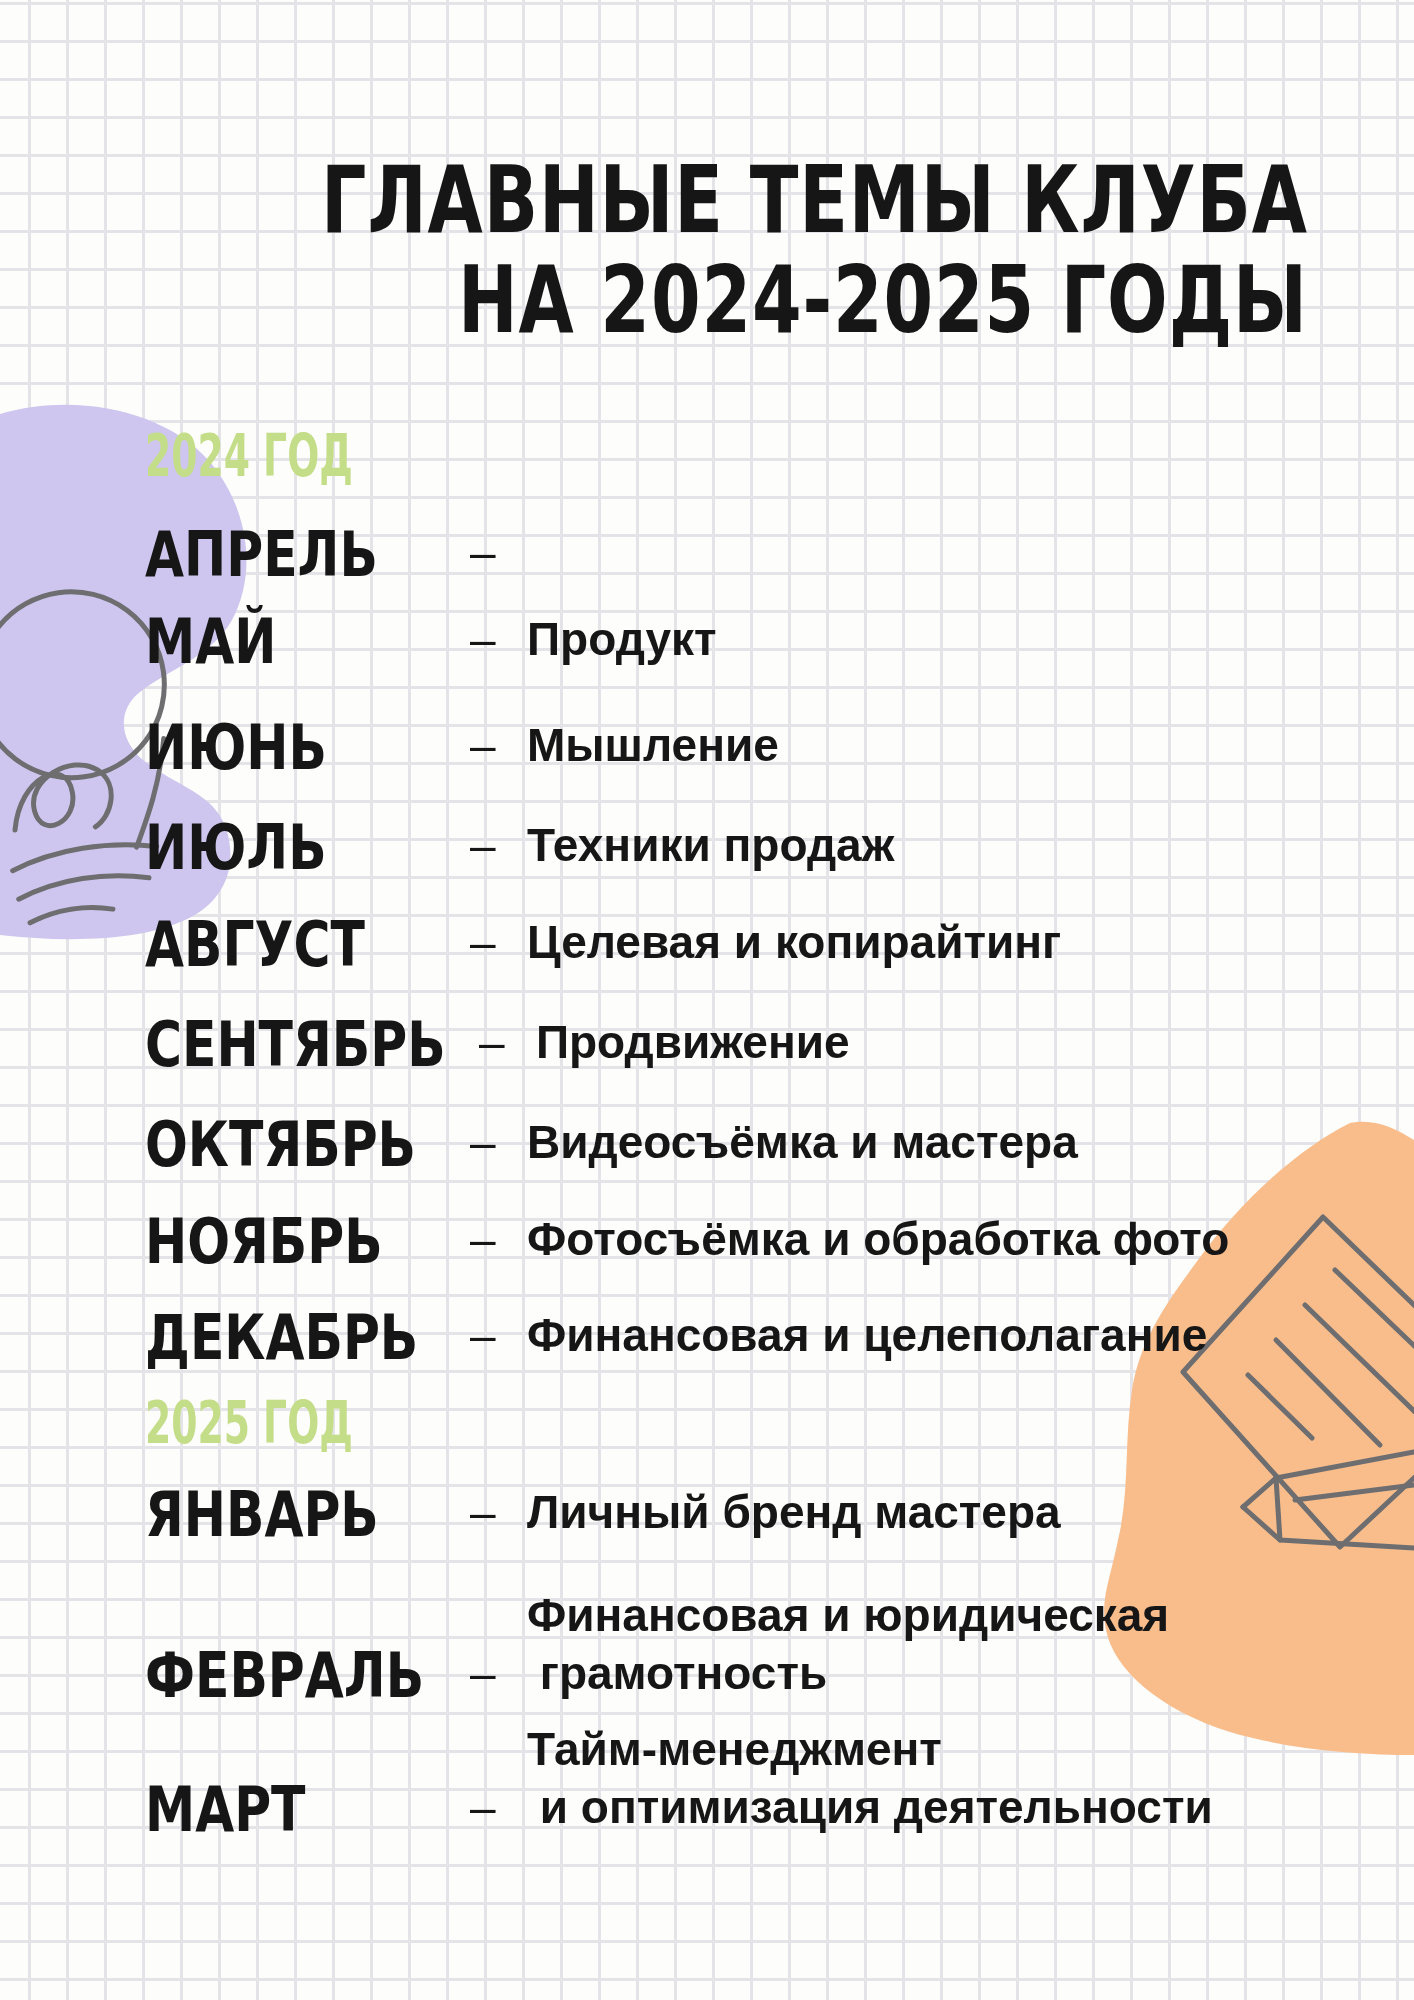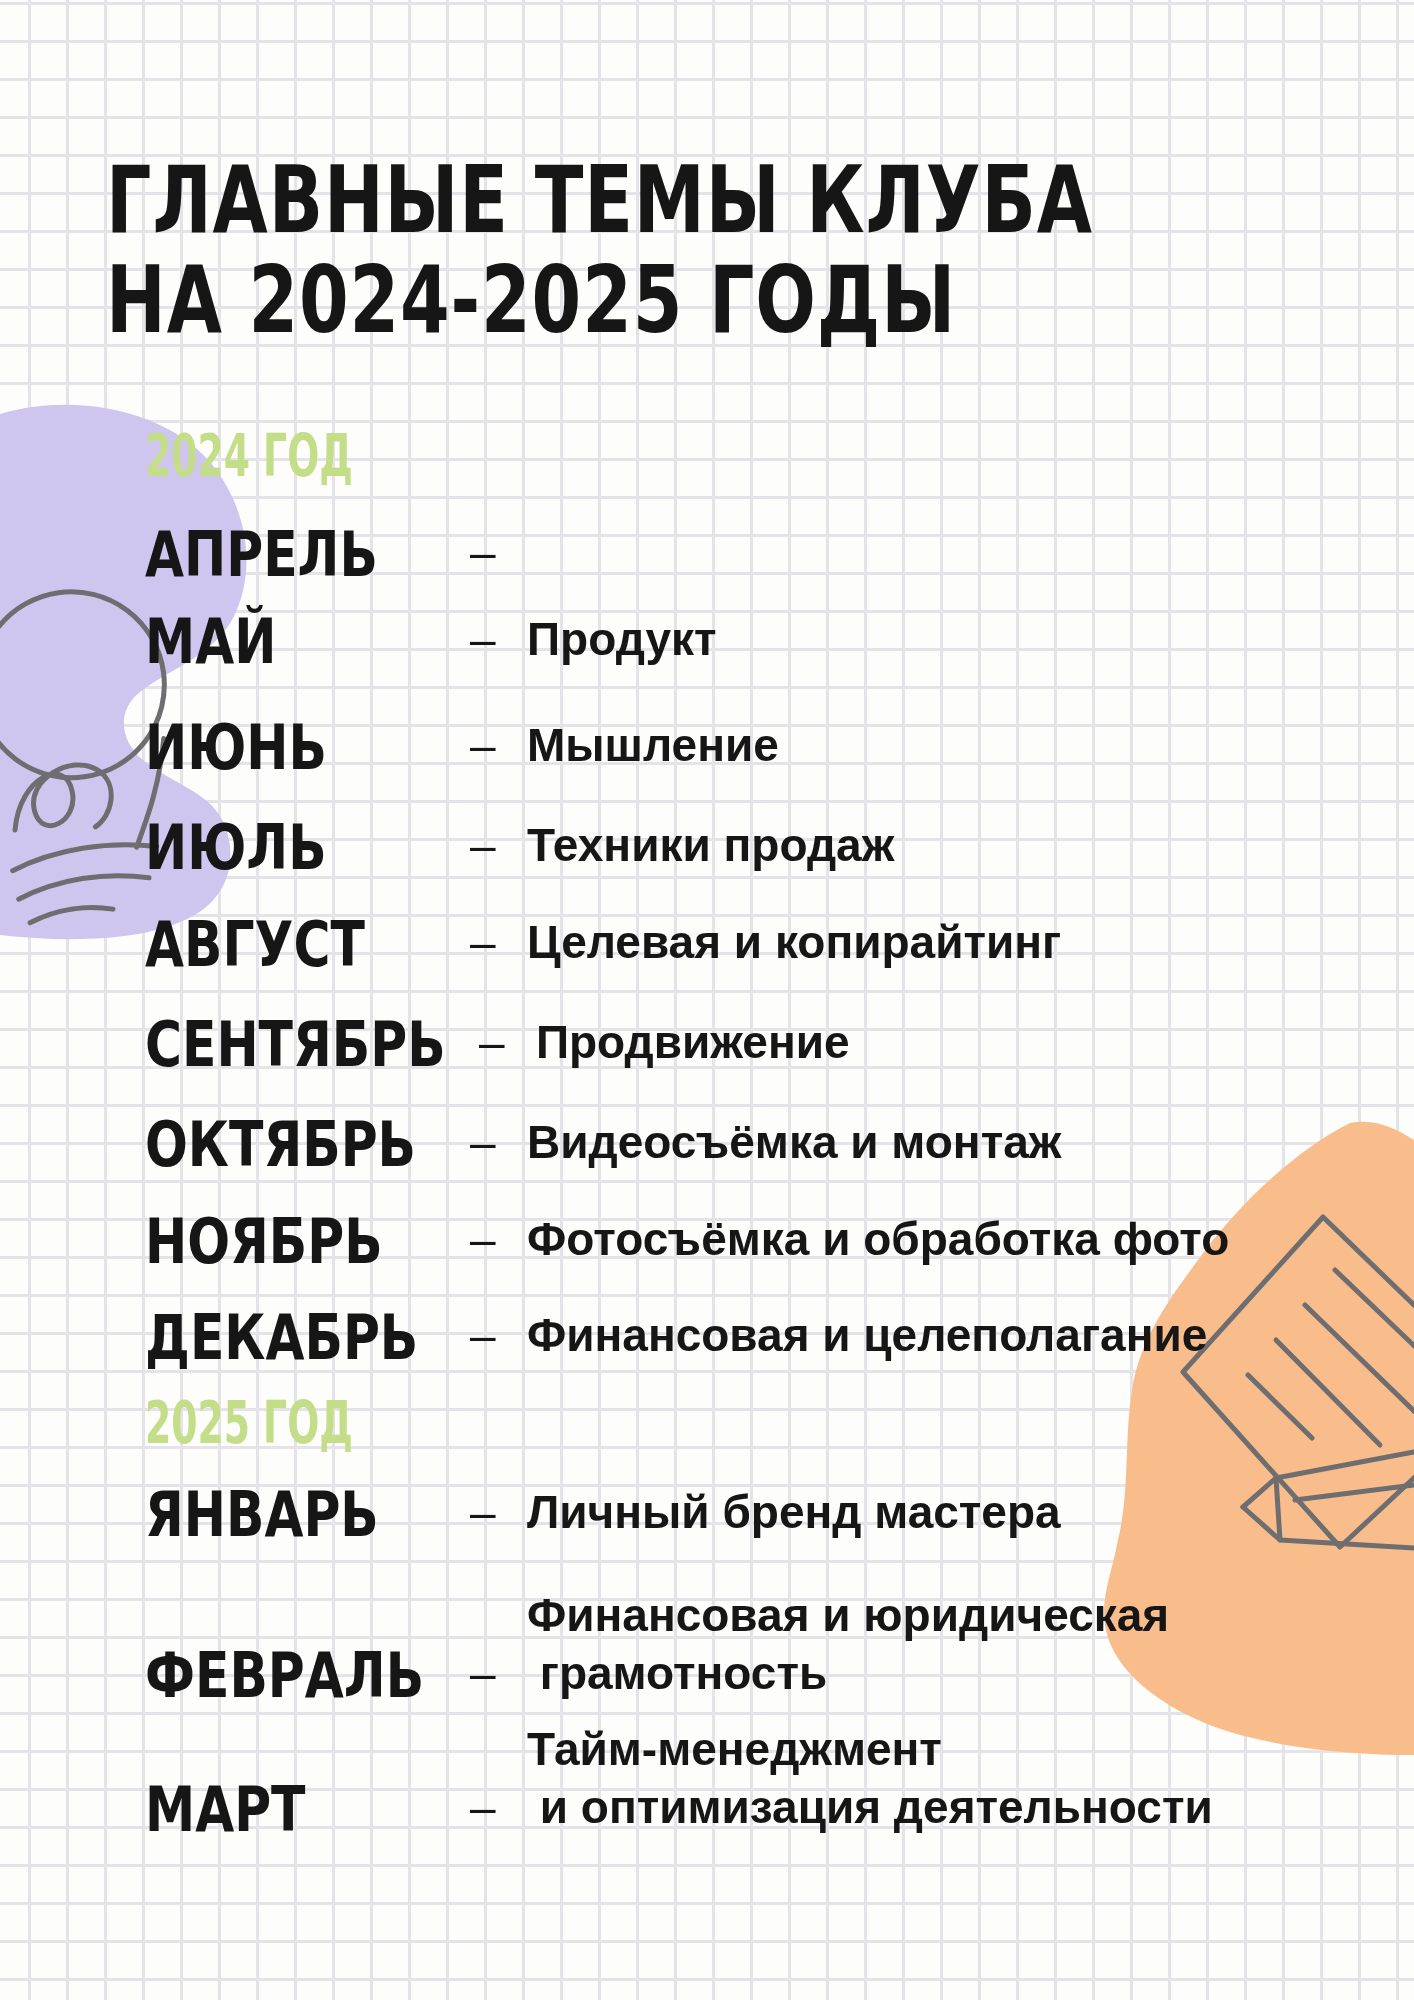--- a/index.html
+++ b/index.html
@@ -14,21 +14,21 @@
     background-size:38px 38px;
     background-position:-10px 2px;
     font-family:"Liberation Sans", sans-serif;
   }
   .blob-svg { position:absolute; pointer-events:none; }
   .blob-left  { left:0;    top:392px; }
   .blob-right { left:1080px; top:1100px; }
 
   .title {
     position:absolute; left:0; top:150px; width:1414px;
-    text-align:left; color:#161616;
+    text-align:right; color:#161616;
     font-family:"DejaVu Sans", sans-serif; font-weight:700;
   }
   .title .line {
     display:block; font-size:84px; line-height:100px;
     transform:scale(0.85, 1.10); transform-origin:50% 50%;
     letter-spacing:1px; white-space:nowrap;
   }
 
   .year-label {
     position:absolute; left:145px;
@@ -140,21 +140,21 @@
     <div class="topic">Целевая и копирайтинг</div>
   </div>
   <div class="row" style="top:1001px">
     <div class="month">СЕНТЯБРЬ</div>
     <div class="dash">–</div>
     <div class="topic">Продвижение</div>
   </div>
   <div class="row" style="top:1101px">
     <div class="month">ОКТЯБРЬ</div>
     <div class="dash">–</div>
-    <div class="topic">Видеосъёмка и монтаж</div>
+    <div class="topic">Видеосъёмка и мастера</div>
   </div>
   <div class="row" style="top:1198px">
     <div class="month">НОЯБРЬ</div>
     <div class="dash">–</div>
     <div class="topic">Фотосъёмка и обработка фото</div>
   </div>
   <div class="row" style="top:1294px">
     <div class="month">ДЕКАБРЬ</div>
     <div class="dash">–</div>
     <div class="topic">Финансовая и целеполагание</div>

